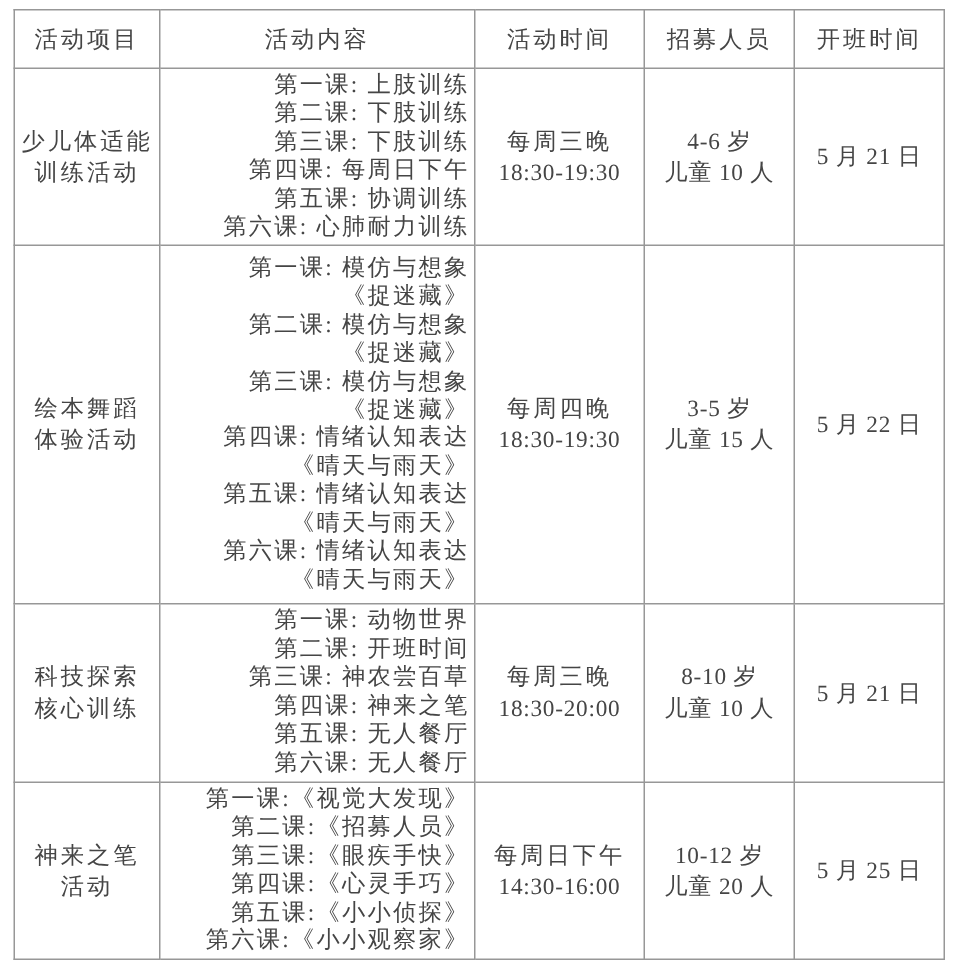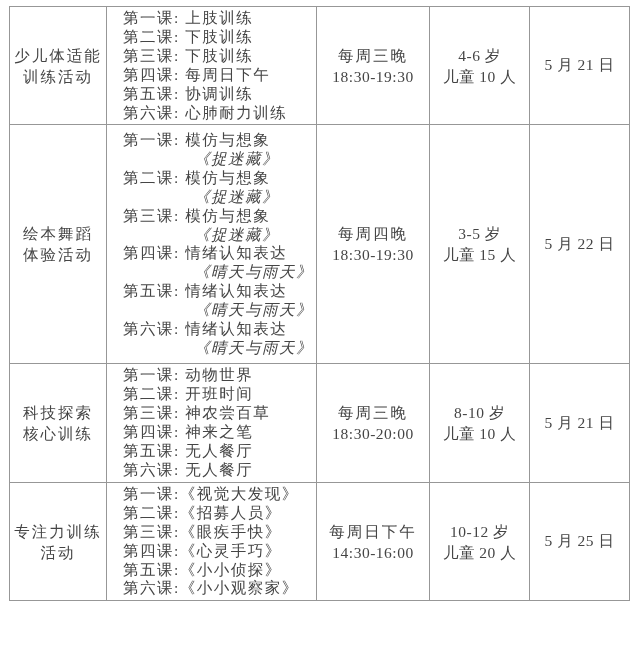--- a/index.html
+++ b/index.html
@@ -25,42 +25,49 @@
     font-size:15.5px;
     letter-spacing:2px;
     padding:0;
   }
   th { height:39px; font-size:15.5px; }
   tr.r1 > td { height:117px; }
   tr.r2 > td { height:239px; }
   tr.r3 > td { height:118px; }
   tr.r4 > td { height:116px; }
   td.content-cell {
-    text-align:left;
+    text-align:right;
     padding:2px 3px 2px 16px;
     letter-spacing:1.5px;
   }
   .content-line { line-height:18.9px; white-space:nowrap; }
-  .content-line.indent { padding-left:71px;font-style:italic; }
+  .content-line.indent { padding-left:71px; }
   .stack-line { line-height:21px;font-family:Liberation Serif, serif; }
   .num { letter-spacing:0.5px; }
 </style>
 </head>
 <body>
 
 <div class="table-wrap">
   <table class="activity-table">
     <colgroup>
       <col class="c1">
         <col class="c2">
         <col class="c3">
         <col class="c4">
         <col class="c5">
     </colgroup>
     <tbody>
+        <tr>
+      <th>活动项目</th>
+      <th>活动内容</th>
+      <th>活动时间</th>
+      <th>招募人员</th>
+      <th>开班时间</th>
+    </tr>
 
     <tr class="r1">
       <td>
         <div class="stack-line">少儿体适能</div>
         <div class="stack-line">训练活动</div>
       </td>
       <td class="content-cell">
         <div class="content-line">第一课: 上肢训练</div>
         <div class="content-line">第二课: 下肢训练</div>
         <div class="content-line">第三课: 下肢训练</div>
@@ -134,21 +141,21 @@
         <div class="stack-line num">8-10 岁</div>
         <div class="stack-line num">儿童 10 人</div>
       </td>
       <td>
         <span class="num">5 月 21 日</span>
       </td>
     </tr>
 
     <tr class="r4">
       <td>
-        <div class="stack-line">专注力训练</div>
+        <div class="stack-line">神来之笔</div>
         <div class="stack-line">活动</div>
       </td>
       <td class="content-cell">
         <div class="content-line">第一课:《视觉大发现》</div>
         <div class="content-line">第二课:《招募人员》</div>
         <div class="content-line">第三课:《眼疾手快》</div>
         <div class="content-line">第四课:《心灵手巧》</div>
         <div class="content-line">第五课:《小小侦探》</div>
         <div class="content-line">第六课:《小小观察家》</div>
       </td>

